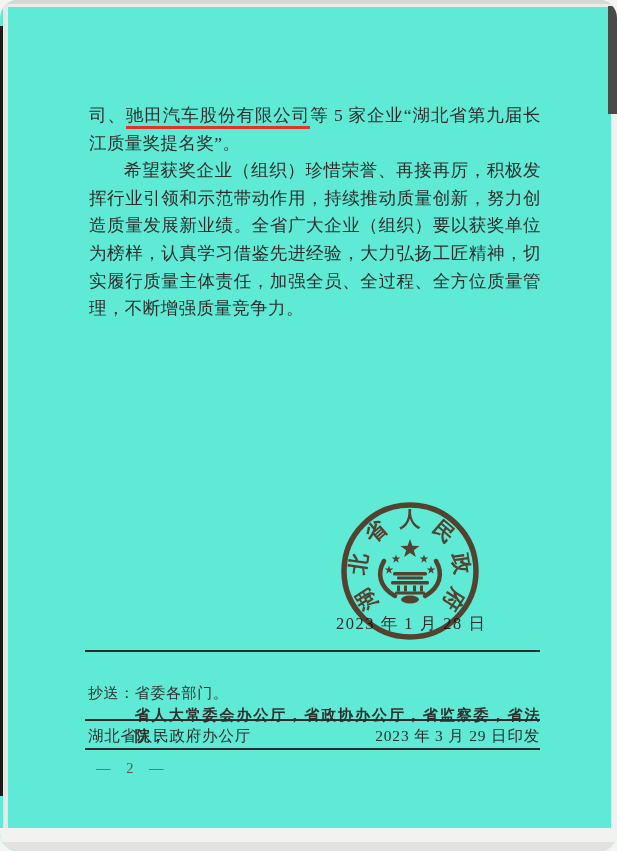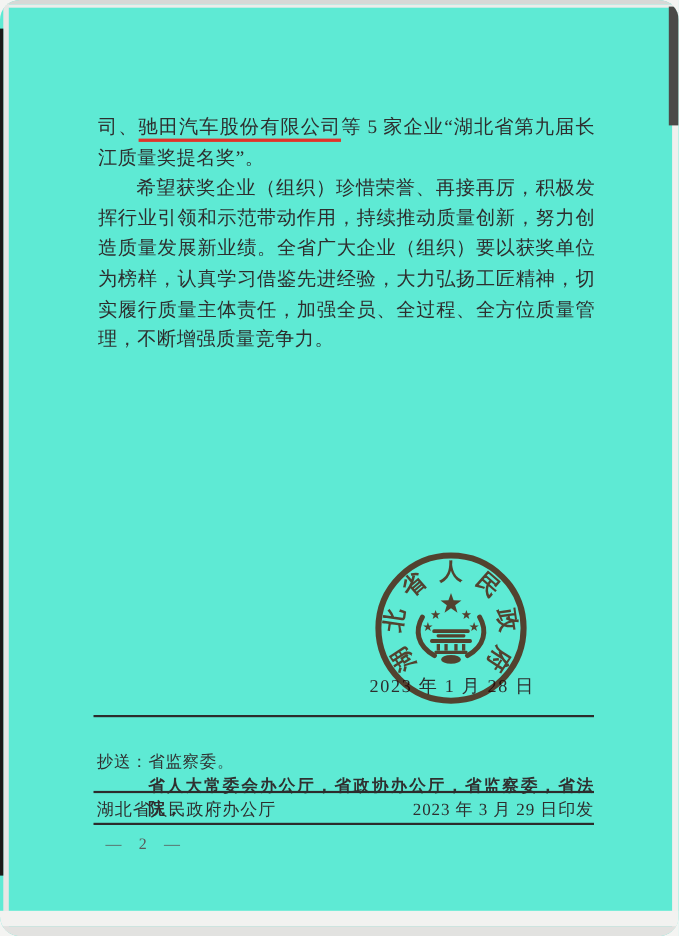--- a/index.html
+++ b/index.html
@@ -135,21 +135,21 @@
       <path d="M 26,-14 C 33,-2 31,12 15,21" fill="none" stroke="#dc3a28" stroke-width="4.5" stroke-linecap="round"></path>
       <ellipse cx="0" cy="24.5" rx="9" ry="4"></ellipse>
     </g>
   </svg>
 
   <div class="hr hr1"></div>
 
   <div class="cc-block">
     <div class="cc-label">抄送：</div>
     <div class="cc-content">
-      <div>省监察委。</div>
+      <div>省委各部门。</div>
       <div class="cc-line-wide">省人大常委会办公厅，省政协办公厅，省监察委，省法院，</div>
     </div>
   </div>
 
   <div class="hr hr2"></div>
 
   <div class="issuer-row">
     <span>湖北省人民政府办公厅</span>
     <span>2023 年 3 月 29 日印发</span>
   </div>

